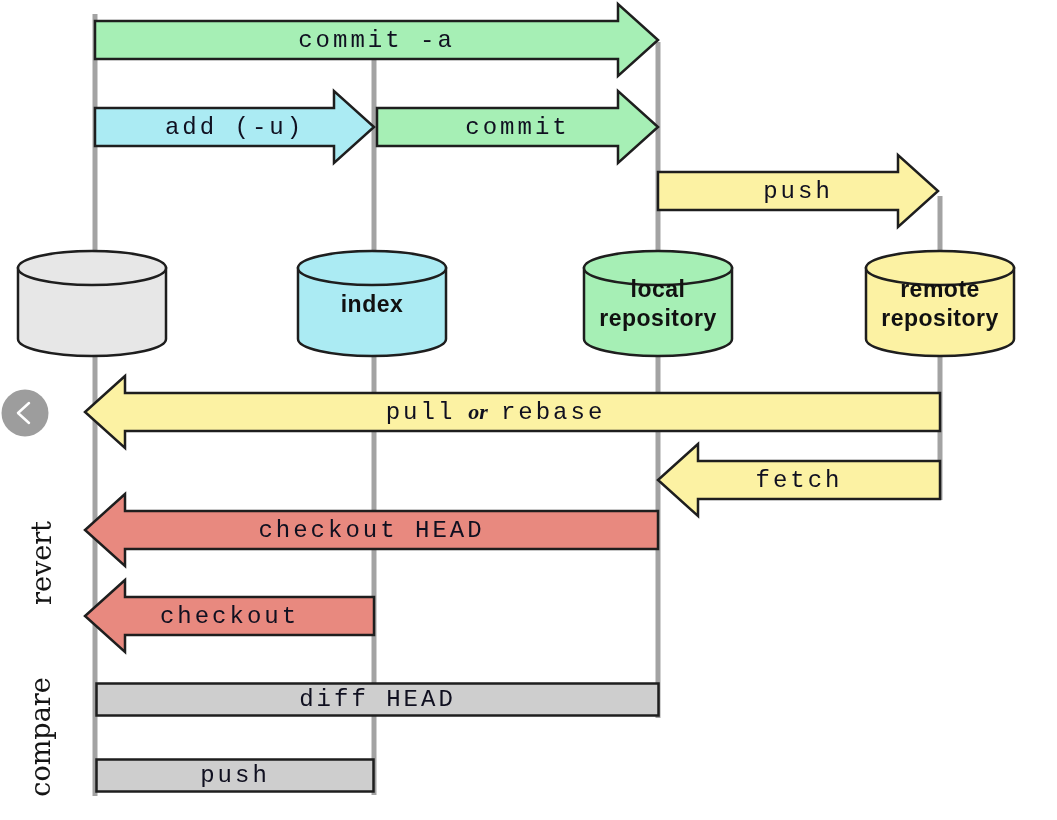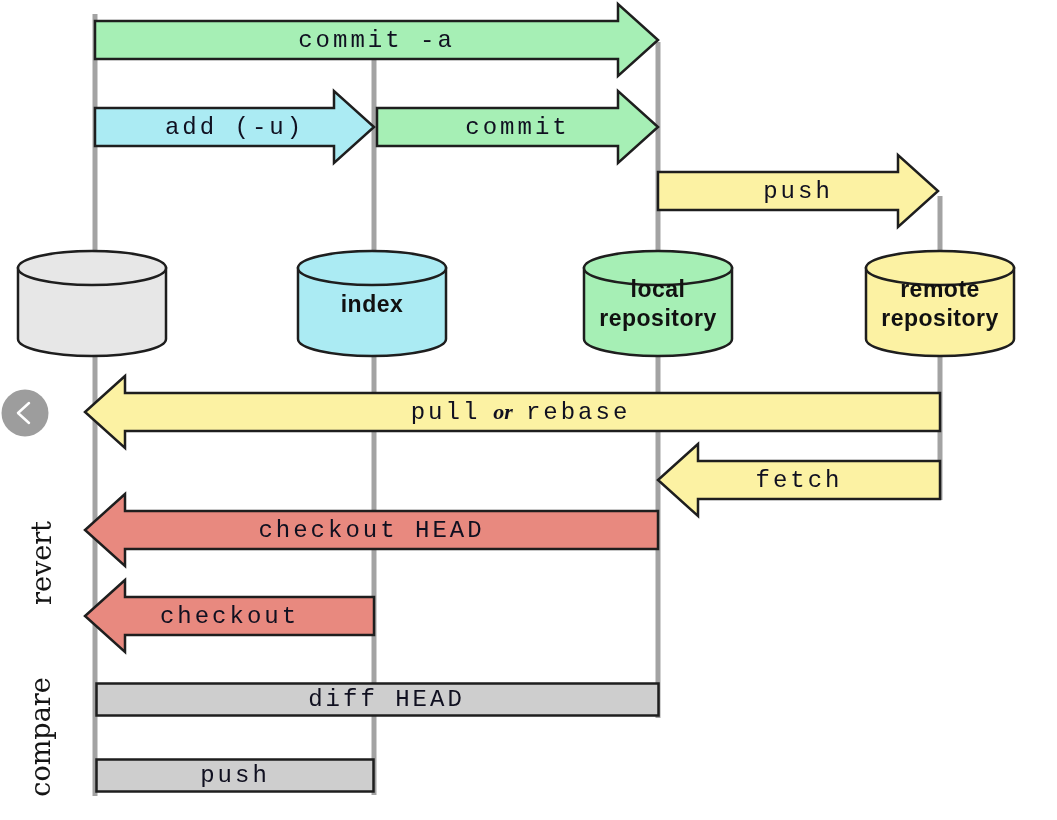--- a/index.html
+++ b/index.html
@@ -65,21 +65,21 @@
   <div class="mono-label" style="left:377px;top:108px;width:281px;height:38px">commit</div>
 
   <svg class="shape" style="left:658px;top:155px" width="280" height="72">
     <polygon class="outline" points="0,17 240,17 240,0 280,36 240,72 240,55 0,55" fill="#fcf2a3"></polygon>
   </svg>
   <div class="mono-label" style="left:658px;top:172px;width:280px;height:38px">push</div>
 
   <svg class="shape" style="left:85px;top:376px" width="855" height="72">
     <polygon class="outline" points="40,0 0,36 40,72 40,55 855,55 855,17 40,17" fill="#fcf2a3"></polygon>
   </svg>
-  <div class="mono-label" style="left:93px;top:393px;width:855px;height:38px">
+  <div class="mono-label" style="left:68px;top:393px;width:855px;height:38px">
     <span>pull</span>
     <span class="or-word">or</span>
     <span>rebase</span>
   </div>
 
   <svg class="shape" style="left:658px;top:444px" width="282" height="72">
     <polygon class="outline" points="40,0 0,36 40,72 40,55 282,55 282,17 40,17" fill="#fcf2a3"></polygon>
   </svg>
   <div class="mono-label" style="left:658px;top:461px;width:282px;height:38px">fetch</div>
 
@@ -89,21 +89,21 @@
   <div class="mono-label" style="left:85px;top:511px;width:573px;height:38px">checkout HEAD</div>
 
   <svg class="shape" style="left:85px;top:580px" width="289" height="72">
     <polygon class="outline" points="40,0 0,36 40,72 40,55 289,55 289,17 40,17" fill="#e8897f"></polygon>
   </svg>
   <div class="mono-label" style="left:85px;top:597px;width:289px;height:38px">checkout</div>
 
   <svg class="shape" style="left:95px;top:682px" width="565" height="35">
     <rect class="outline" x="1.5" y="1.5" width="562" height="32" fill="#cecece"></rect>
   </svg>
-  <div class="mono-label" style="left:104px;top:682px;width:565px;height:35px">diff HEAD</div>
+  <div class="mono-label" style="left:95px;top:682px;width:565px;height:35px">diff HEAD</div>
 
   <svg class="shape" style="left:95px;top:758px" width="280" height="35">
     <rect class="outline" x="1.5" y="1.5" width="277" height="32" fill="#cecece"></rect>
   </svg>
   <div class="mono-label" style="left:95px;top:758px;width:280px;height:35px">push</div>
 
   <svg class="shape" style="left:15px;top:248px" width="154" height="112">
     <path class="outline" d="M 3 20 L 3 91 A 74 17 0 0 0 151 91 L 151 20 Z" fill="#e7e7e7"></path>
     <ellipse class="outline" cx="77" cy="20" rx="74" ry="17" fill="#e7e7e7"></ellipse>
   </svg>

